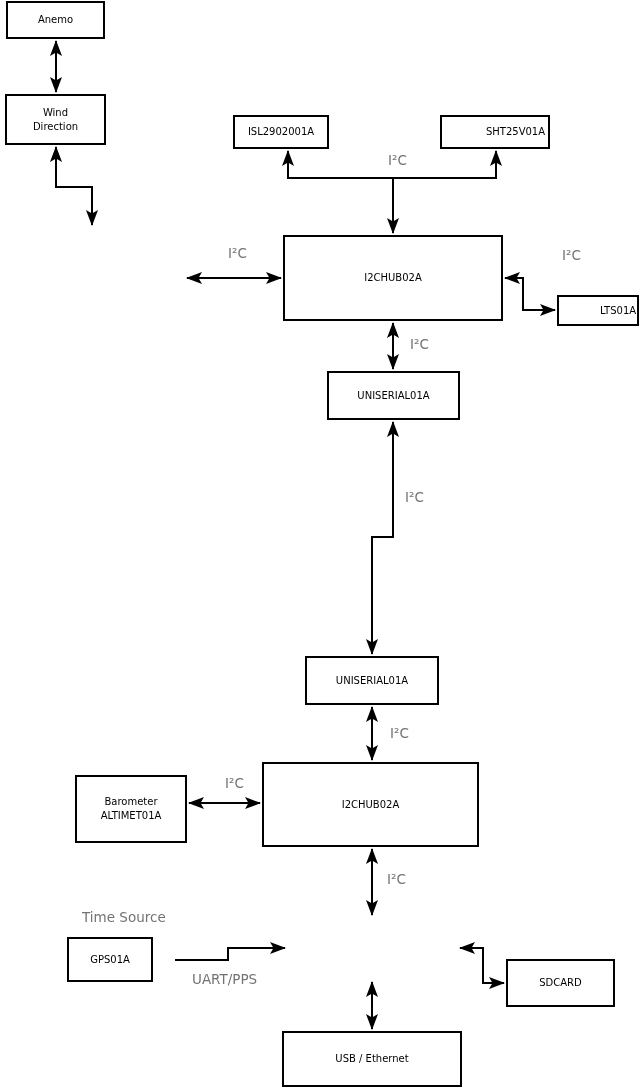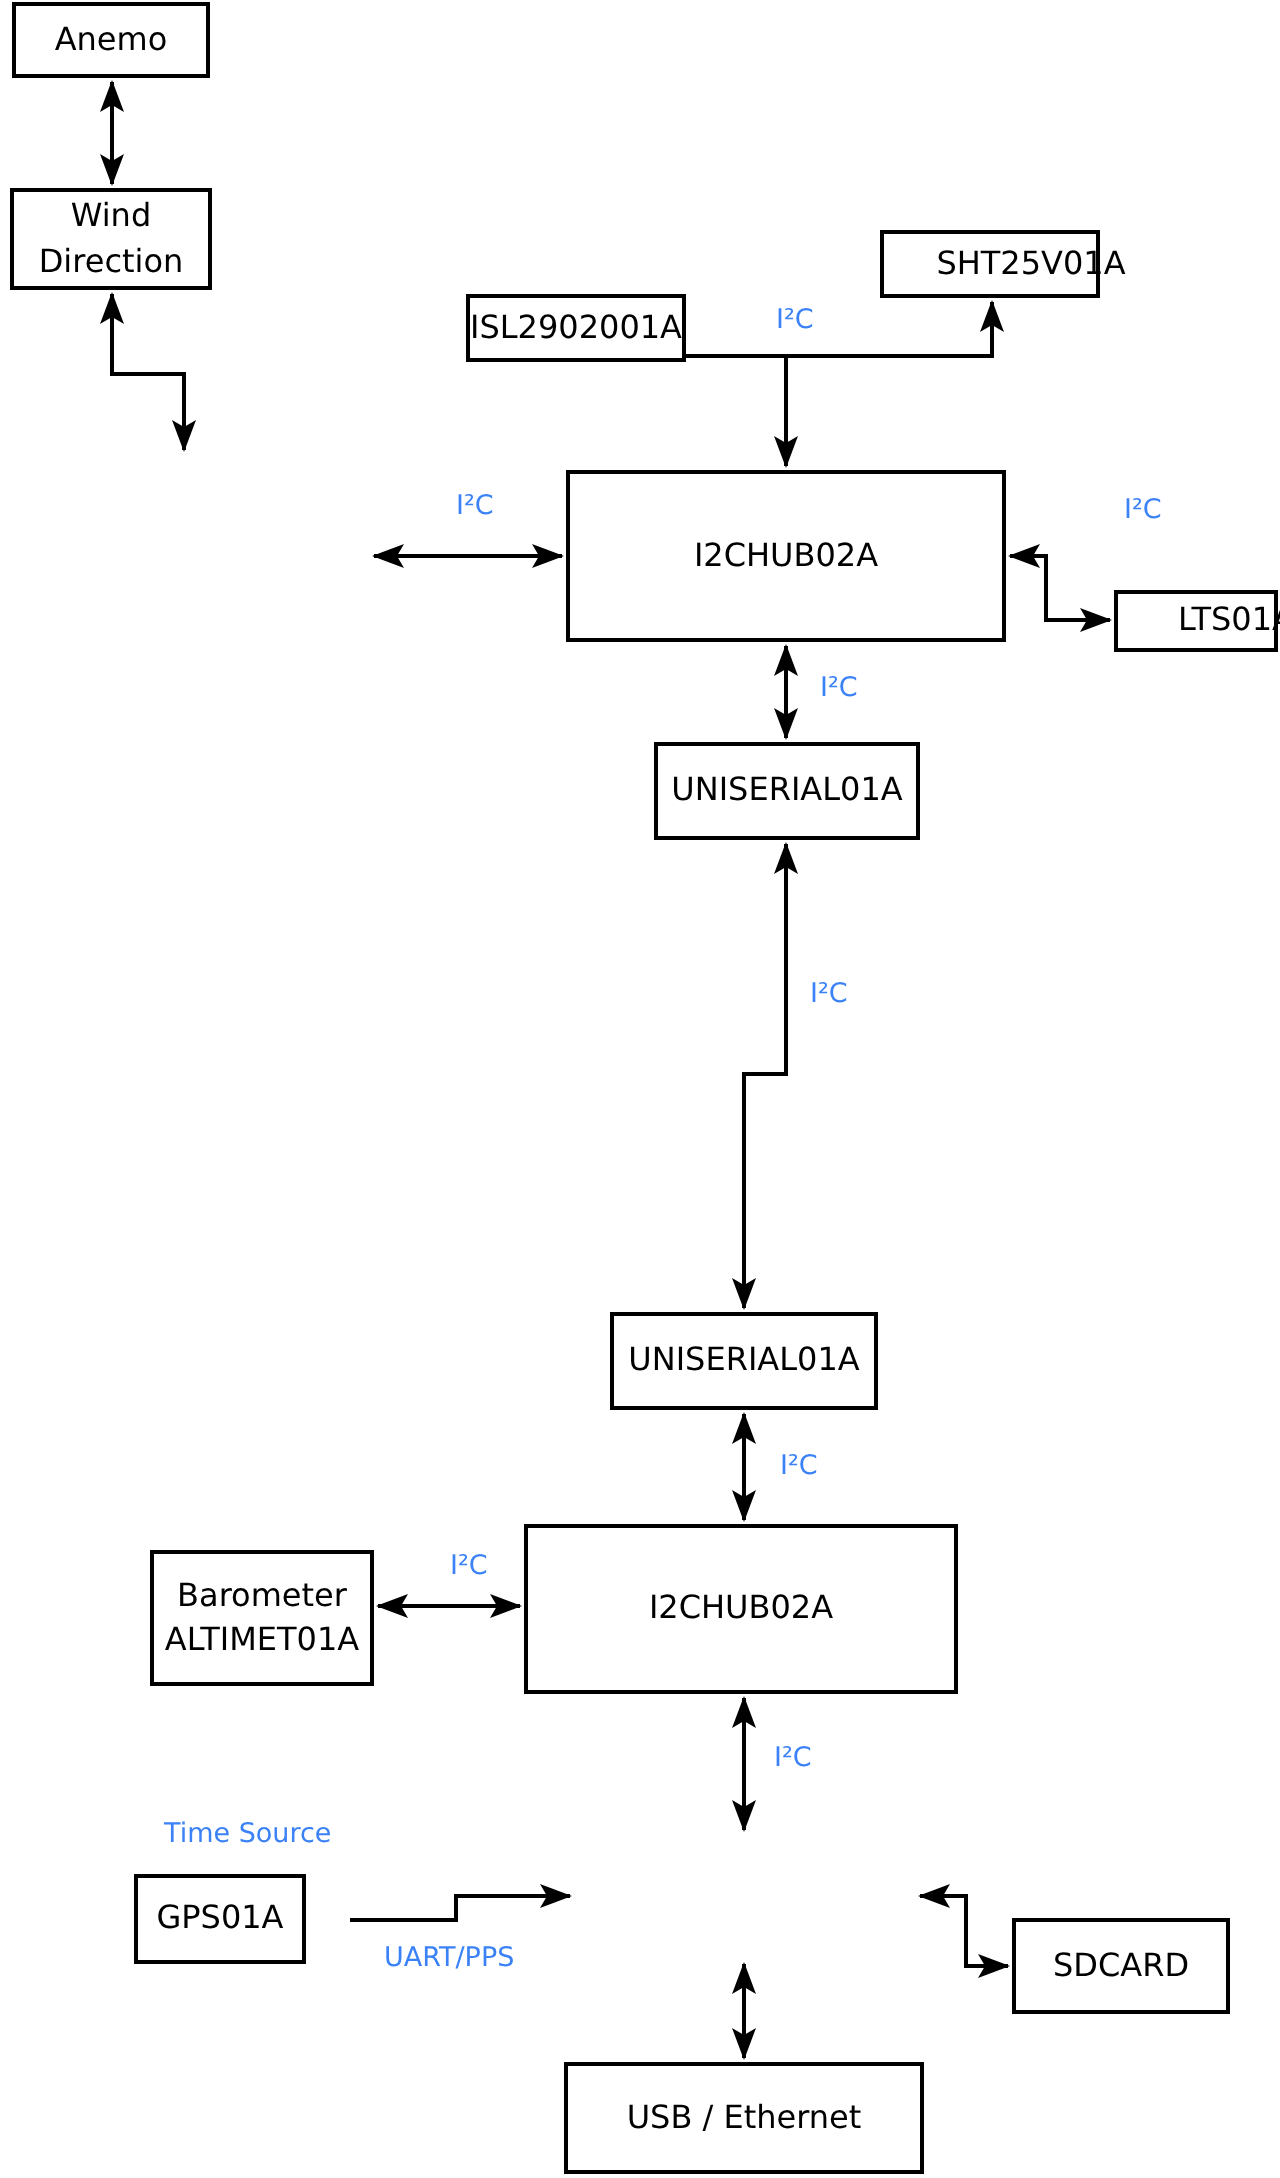--- a/index.html
+++ b/index.html
@@ -23,37 +23,37 @@
   }
   .node {
     position: absolute;
     box-sizing: border-box;
     border: 2px solid #000000;
     background: #ffffff;
     display: flex;
     align-items: center;
     justify-content: center;
     text-align: center;
-    font-size: 16px;
+    font-size: 10px;
     line-height: 1.4;
     white-space: pre-line;
     color: #000000;
   }
   .edge-label {
     position: absolute;
     font-size: 13.5px;
     line-height: 1.2;
     white-space: nowrap;
-    color: #3b82f6;
+    color: #737373;
   }
   
   .n-anemo        { left: 6px;   top: 1px;    width: 99px;  height: 38px; }
   .n-wind         { left: 5px;   top: 94px;   width: 101px; height: 51px; }
   .n-pic          { left: 2px;   top: 227px;  width: 183px; height: 101px; }
-  .n-isl          { left: 233px; top: 115px;  width: 110px; height: 34px; margin-top: 32px; }
+  .n-isl          { left: 233px; top: 115px;  width: 96px; height: 34px; }
   .n-sht          { left: 440px; top: 115px;  width: 110px; height: 34px; padding-left: 41px; }
   .n-hub1         { left: 283px; top: 235px;  width: 220px; height: 86px; }
   .n-lts          { left: 557px; top: 295px;  width: 82px;  height: 31px; padding-left: 40px; }
   .n-uniserial1   { left: 327px; top: 371px;  width: 133px; height: 49px; }
   .n-uniserial2   { left: 305px; top: 656px;  width: 134px; height: 49px; }
   .n-barometer    { left: 75px;  top: 775px;  width: 112px; height: 68px; }
   .n-hub2         { left: 262px; top: 762px;  width: 217px; height: 85px; }
   .n-gps          { left: 67px;  top: 937px;  width: 86px; height: 45px; }
   .n-armpc        { left: 287px; top: 917px;  width: 171px; height: 63px; }
   .n-sdcard       { left: 506px; top: 959px;  width: 109px; height: 48px; }

